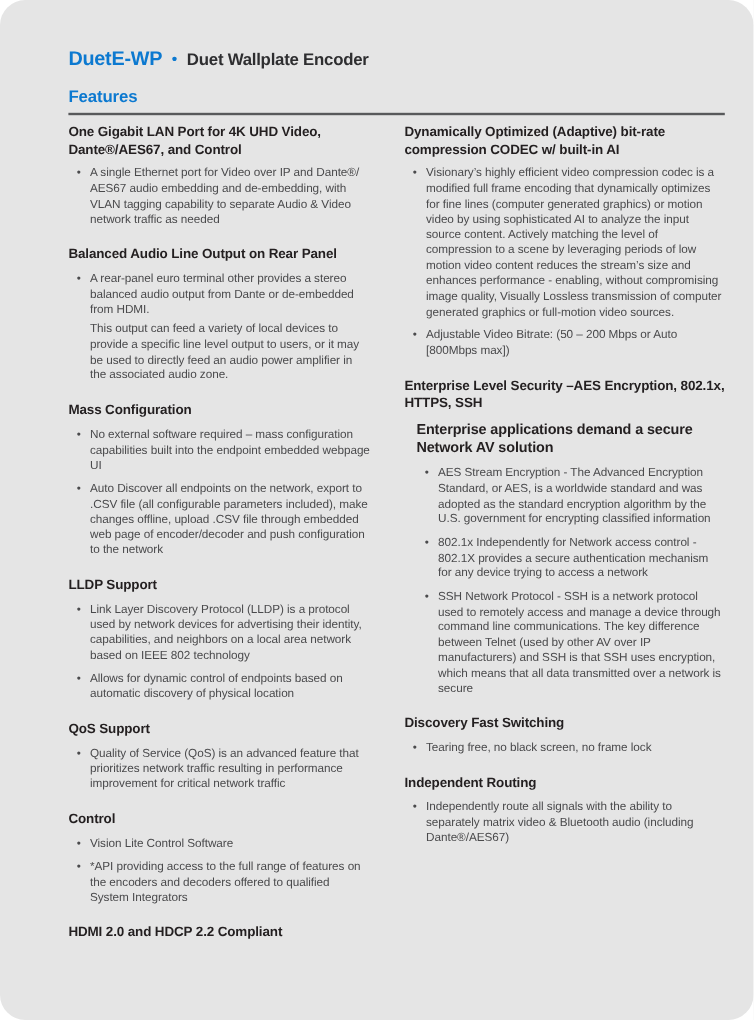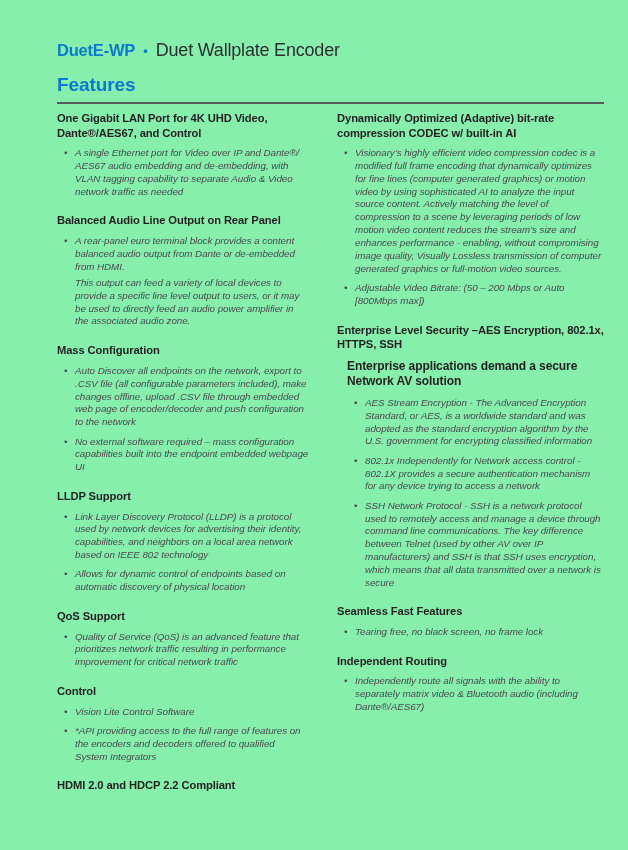--- a/index.html
+++ b/index.html
@@ -3,23 +3,24 @@
 <meta charset="utf-8">
 <style>
   * { margin: 0; padding: 0; box-sizing: border-box; }
   html, body { background: #ffffff; }
   body { font-family: "Liberation Sans", "DejaVu Sans", sans-serif; }
 
   .page {
     position: relative;
     width: 628px;
     height: 850px;
-    background: #86efac;
+    background: #e5e5e5;
     padding: 40px 24px 0 57px;
     overflow: hidden;
+    border-radius: 21px;
   }
 
   
   .title-row {
     display: flex;
     align-items: baseline;
     gap: 8px;
     white-space: nowrap;
   }
   .product-name {
@@ -29,29 +30,29 @@
     letter-spacing: -0.2px;
   }
   .title-sep {
     color: #0c79d0;
     font-size: 13px;
     font-weight: 700;
     transform: translateY(-1px);
   }
   .product-subtitle {
     color: #2e2e30;
-    font-size: 18px;
-    font-weight: 400;
+    font-size: 14px;
+    font-weight: 700;
     letter-spacing: -0.2px;
     text-align: right;
   }
   .features-title {
     margin-top: 13px;
     color: #0c79d0;
-    font-size: 19px;
+    font-size: 14px;
     font-weight: 700;
     letter-spacing: -0.1px;
   }
   .header-rule {
     border: none;
     border-top: 2px solid #58595b;
     margin-top: 6px;
     width: 100%;
   }
 
@@ -93,21 +94,20 @@
 
   .feature-list li {
     position: relative;
     color: #4a4a4c;
     font-size: 9.8px;
     line-height: 1.31;
     padding-left: 18px;
     margin-bottom: 6.5px;
     white-space: pre-line;
     letter-spacing: -0.05px;
-    font-style: italic;
   }
   .feature-list li.bullet::before {
     content: "\2022";
     position: absolute;
     left: 7px;
     top: 0;
     color: #4a4a4c;
     font-size: 9.8px;
   }
   .feature-list li.plain { margin-top: -3px; }
@@ -132,29 +132,29 @@
         <section class="feature-section">
           <h3 class="sec-heading">One Gigabit LAN Port for 4K UHD Video, Dante®/AES67, and Control</h3>
           <ul class="feature-list">
             <li class="bullet">A single Ethernet port for Video over IP and Dante®/
 AES67 audio embedding and de-embedding, with VLAN tagging capability to separate Audio &amp; Video network traffic as needed</li>
           </ul>
         </section>
         <section class="feature-section">
           <h3 class="sec-heading">Balanced Audio Line Output on Rear Panel</h3>
           <ul class="feature-list">
-            <li class="bullet">A rear-panel euro terminal block provides a content balanced audio output from Dante or de-embedded from HDMI.</li>
+            <li class="bullet">A rear-panel euro terminal other provides a stereo balanced audio output from Dante or de-embedded from HDMI.</li>
             <li class="plain">This output can feed a variety of local devices to provide a specific line level output to users, or it may be used to directly feed an audio power amplifier in the associated audio zone.</li>
           </ul>
         </section>
         <section class="feature-section">
           <h3 class="sec-heading">Mass Configuration</h3>
           <ul class="feature-list">
+            <li class="bullet">No external software required – mass configuration capabilities built into the endpoint embedded webpage UI</li>
             <li class="bullet">Auto Discover all endpoints on the network, export to .CSV file (all configurable parameters included), make changes offline, upload .CSV file through embedded web page of encoder/decoder and push configuration to the network</li>
-            <li class="bullet">No external software required – mass configuration capabilities built into the endpoint embedded webpage UI</li>
           </ul>
         </section>
         <section class="feature-section">
           <h3 class="sec-heading">LLDP Support</h3>
           <ul class="feature-list">
             <li class="bullet">Link Layer Discovery Protocol (LLDP) is a protocol used by network devices for advertising their identity, capabilities, and neighbors on a local area network
 based on IEEE 802 technology</li>
             <li class="bullet">Allows for dynamic control of endpoints based on automatic discovery of physical location</li>
           </ul>
         </section>
@@ -186,21 +186,21 @@
         <section class="feature-section">
           <h3 class="sec-heading">Enterprise Level Security –AES Encryption, 802.1x, HTTPS, SSH</h3>
           <h4 class="sec-subheading">Enterprise applications demand a secure Network AV solution</h4>
           <ul class="feature-list sub">
             <li class="bullet">AES Stream Encryption - The Advanced Encryption Standard, or AES, is a worldwide standard and was adopted as the standard encryption algorithm by the U.S. government for encrypting classified information</li>
             <li class="bullet">802.1x Independently for Network access control - 802.1X provides a secure authentication mechanism for any device trying to access a network</li>
             <li class="bullet">SSH Network Protocol - SSH is a network protocol used to remotely access and manage a device through command line communications. The key difference between Telnet (used by other AV over IP manufacturers) and SSH is that SSH uses encryption, which means that all data transmitted over a network is secure</li>
           </ul>
         </section>
         <section class="feature-section">
-          <h3 class="sec-heading">Seamless Fast Features</h3>
+          <h3 class="sec-heading">Discovery Fast Switching</h3>
           <ul class="feature-list">
             <li class="bullet">Tearing free, no black screen, no frame lock</li>
           </ul>
         </section>
         <section class="feature-section">
           <h3 class="sec-heading">Independent Routing</h3>
           <ul class="feature-list">
             <li class="bullet">Independently route all signals with the ability to separately matrix video &amp; Bluetooth audio (including Dante®/AES67)</li>
           </ul>
         </section>

